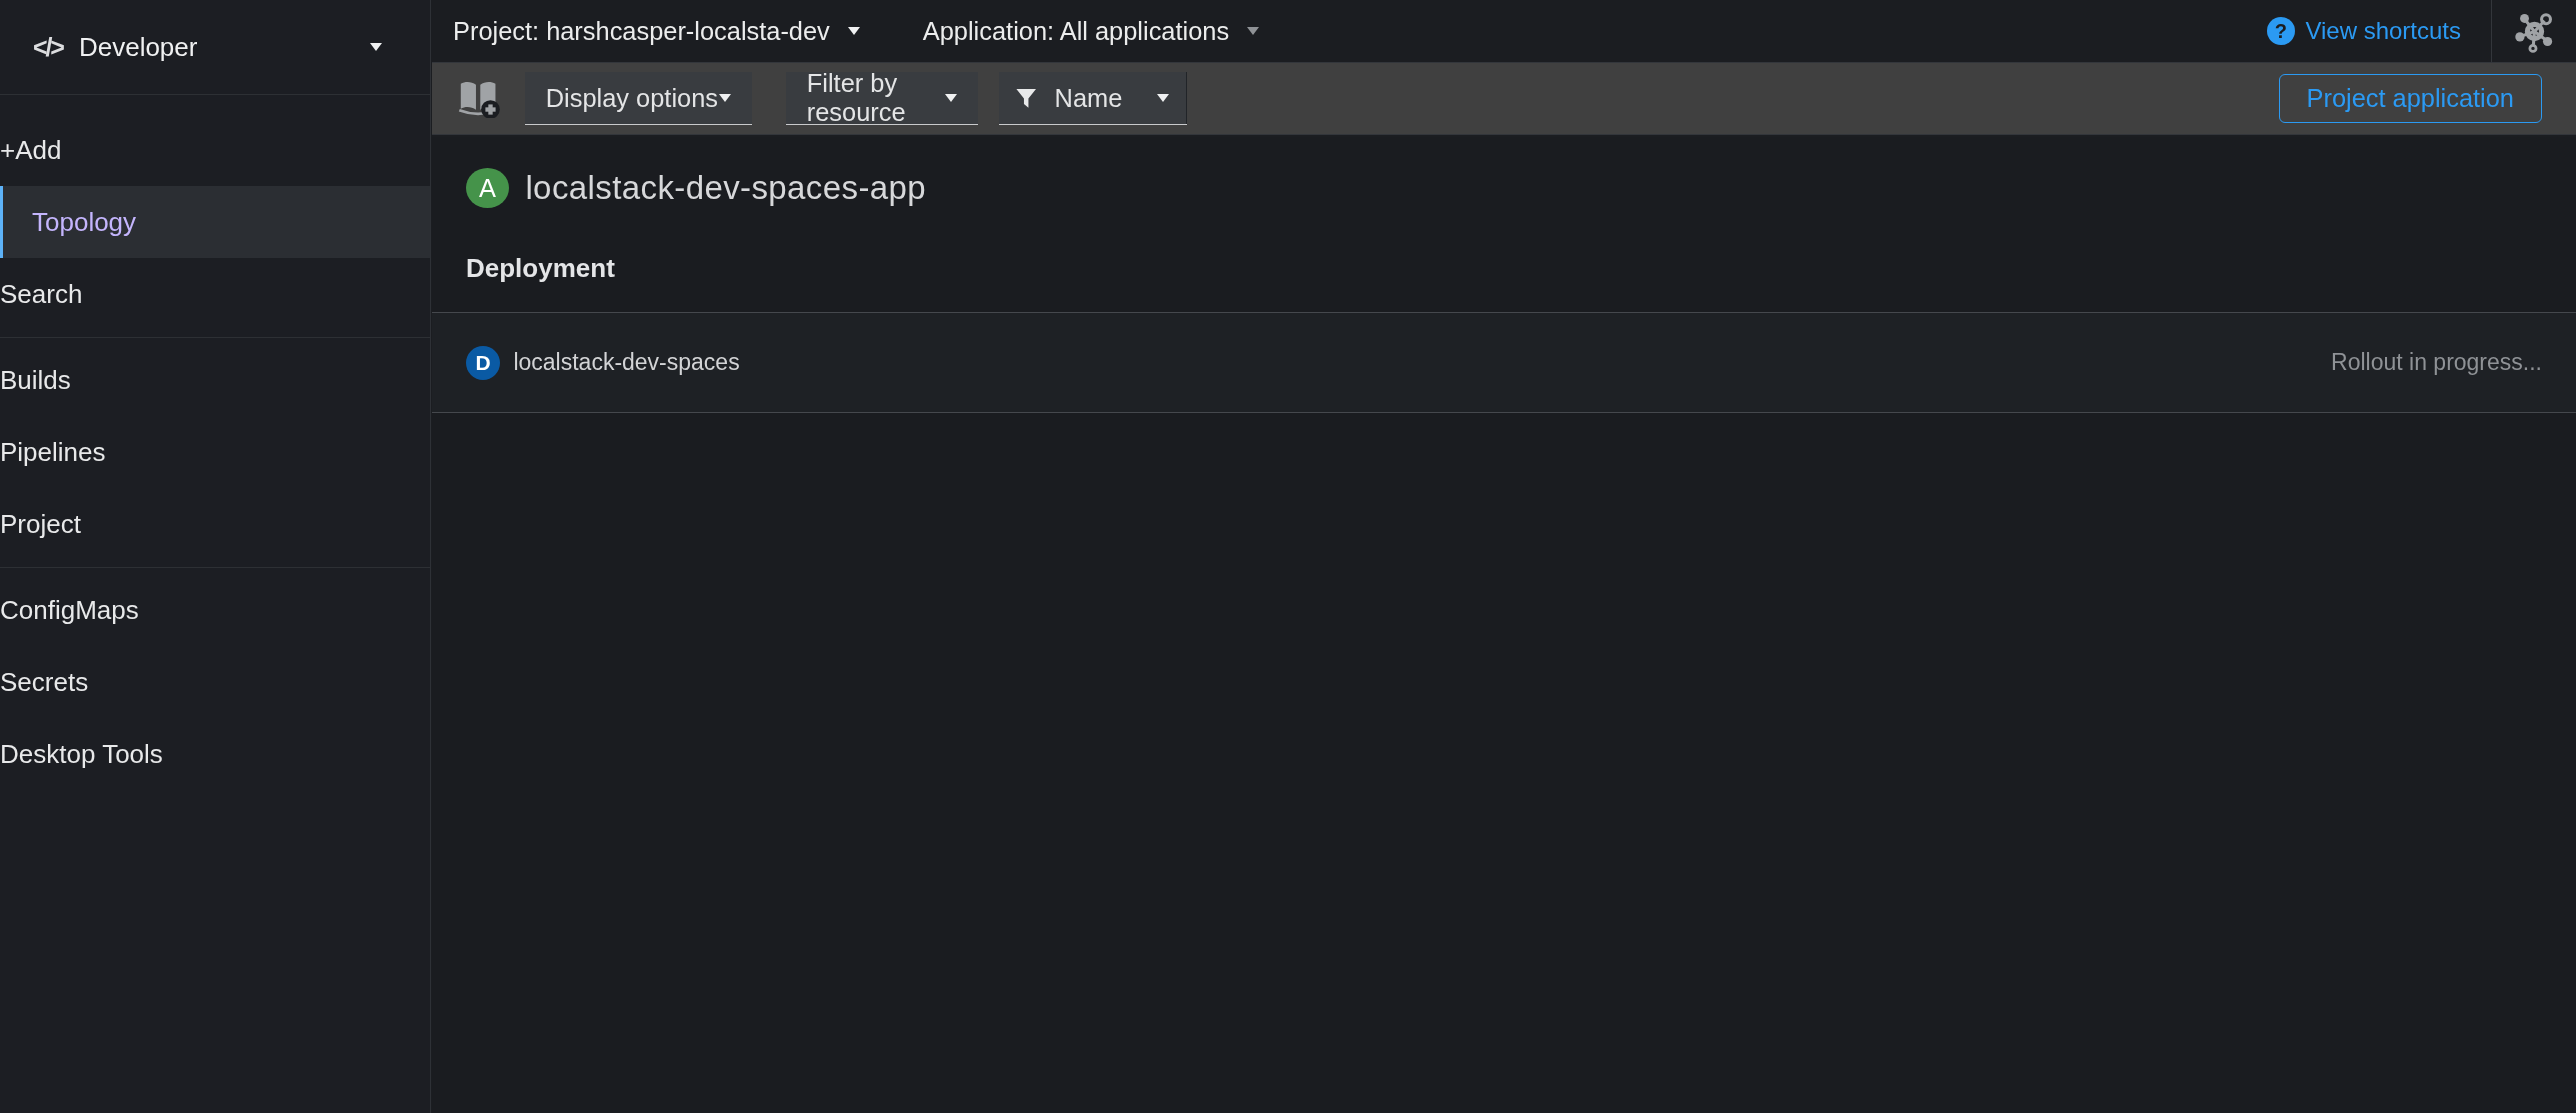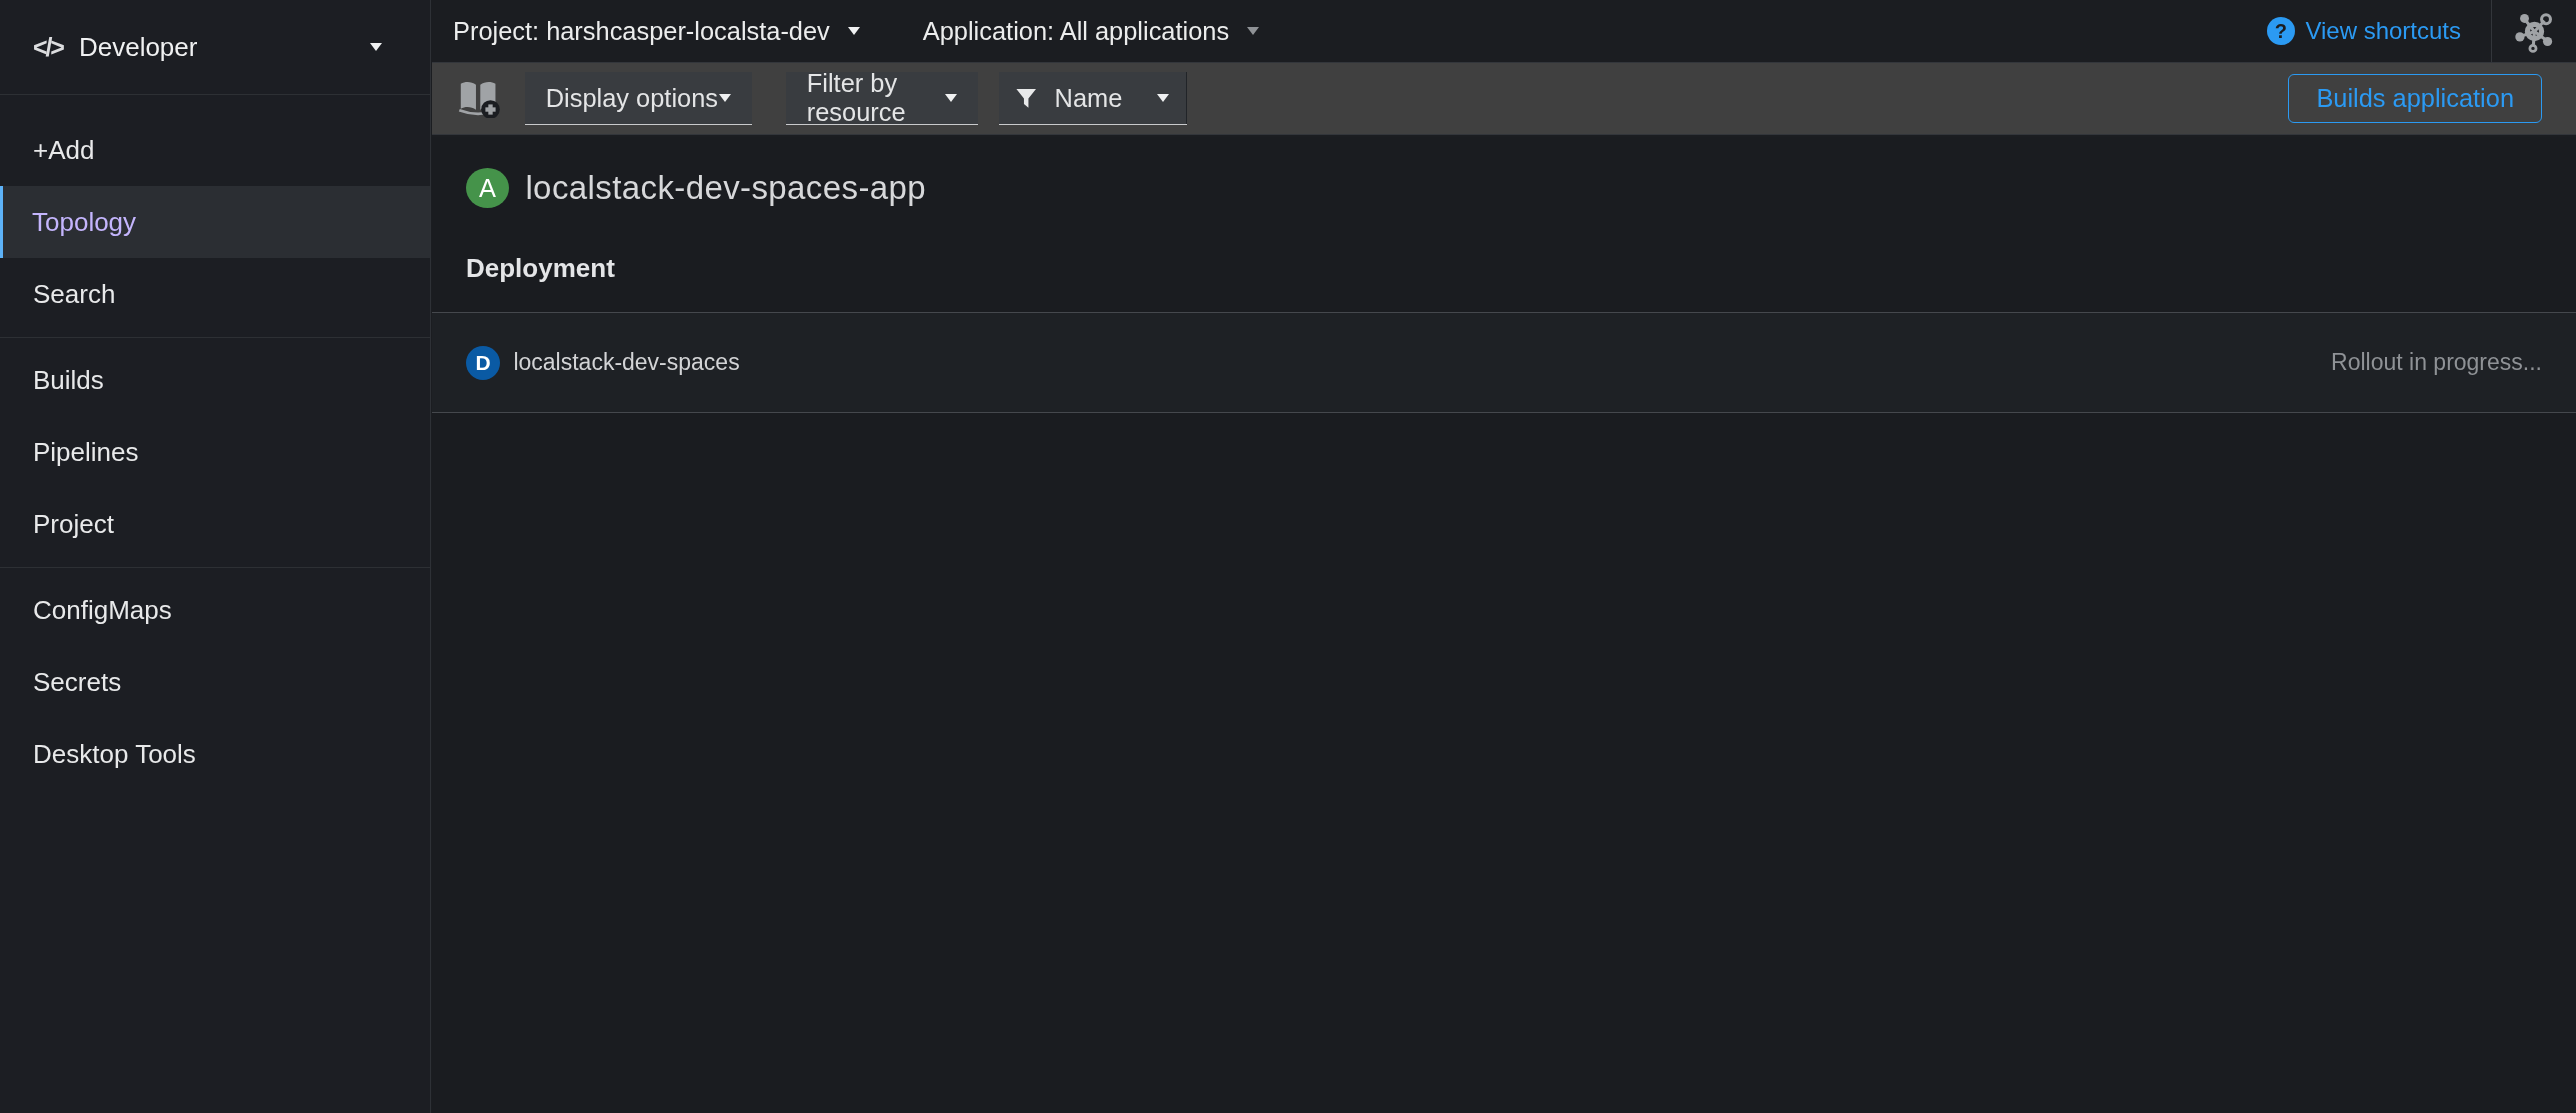--- a/index.html
+++ b/index.html
@@ -13,21 +13,21 @@
              background:#1c1e23; border-right:1.5px solid #2e3136; }
   .perspective { height:95px; display:flex; align-items:center; padding:0 48px 0 33px;
                  border-bottom:0.7px solid #2d3034; cursor:pointer; }
   .code-icon { font-size:25px; font-weight:bold; color:#dcdddf; letter-spacing:-2.2px; margin-right:16.4px; }
   .perspective-label { font-size:26px; color:#f0f1f2; flex:1; }
   .caret { width:0; height:0; border-left:6.7px solid transparent; border-right:6.7px solid transparent;
            border-top:8.2px solid #f0f1f2; display:inline-block; }
   .caret.muted { border-top-color:#8f9296; }
 
   .nav { padding-top:19.4px; }
-  .nav-item { height:72px; display:flex; align-items:center; padding-left:33px;
+  .nav-item { height:72px; display:flex; align-items:center; 
               font-size:26px; color:#e8e9ea; cursor:pointer; }
   .nav-item.selected { background:#2b2e33; border-left:3.7px solid #5db2f8; padding-left:29px; color:#c4b5fd; }
   .nav-divider { height:0.7px; background:#2d3034; margin:6.7px 0; }
 
   
   .main { position:absolute; left:432px; top:0; right:0; bottom:0; }
 
   
   .masthead { height:63px; display:flex; align-items:center; border-bottom:0.7px solid #33363b;
               padding-left:21px; background:#1b1d21; }
@@ -169,21 +169,21 @@
       <div class="filter-group">
         <div class="name-dd">
           <svg width="22.4" height="22.4" viewBox="0 0 16 16">
             <polygon points="1,1.5 15,1.5 9.6,8.3 9.6,14.8 6.4,12.2 6.4,8.3" fill="#e8e9ea"></polygon>
           </svg>
           <span>Name</span>
           <span class="caret"></span>
         </div>
       </div>
 
-      <button class="export-btn">Builds application</button>
+      <button class="export-btn">Project application</button>
     </div>
 
     <section class="content">
       <div class="app-header">
         <span class="badge-a">A</span>
         <h1 class="page-title">localstack-dev-spaces-app</h1>
       </div>
 
       <h2 class="section-heading">Deployment</h2>
 

